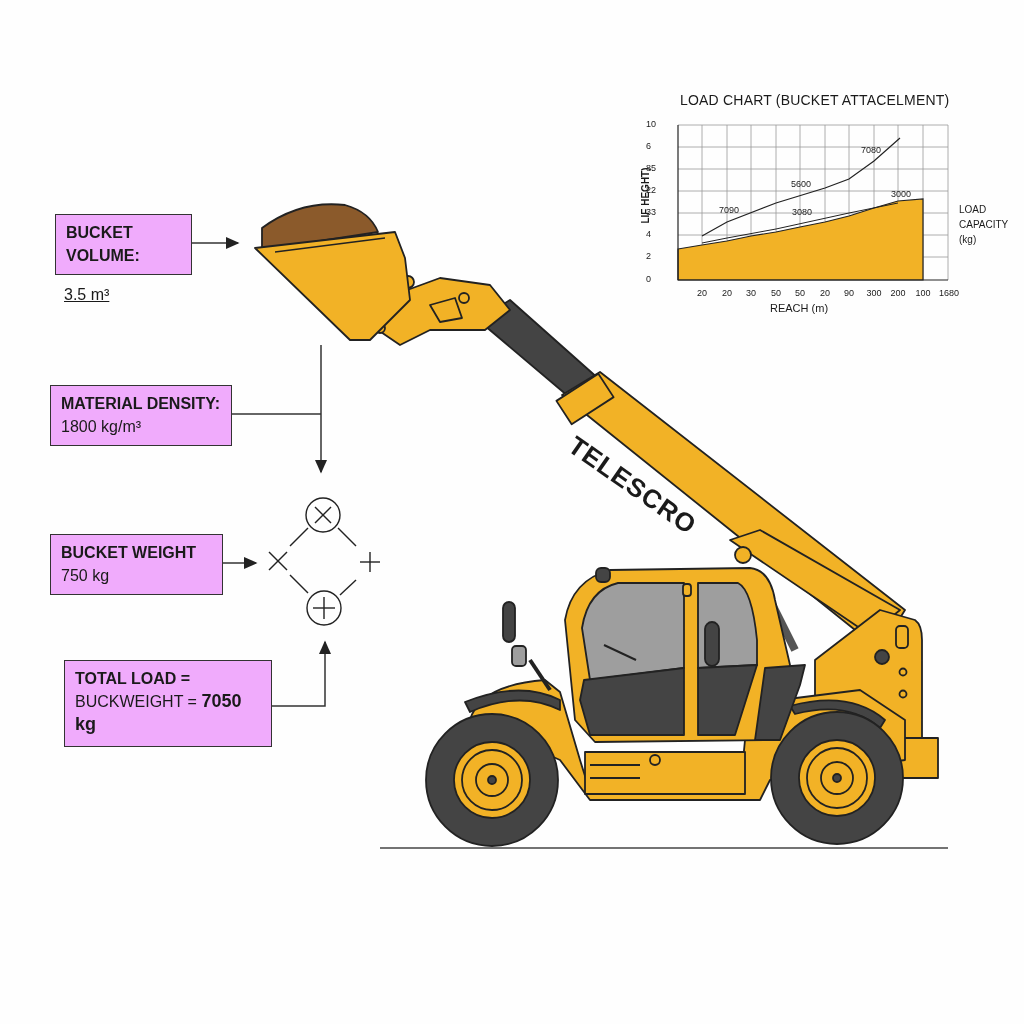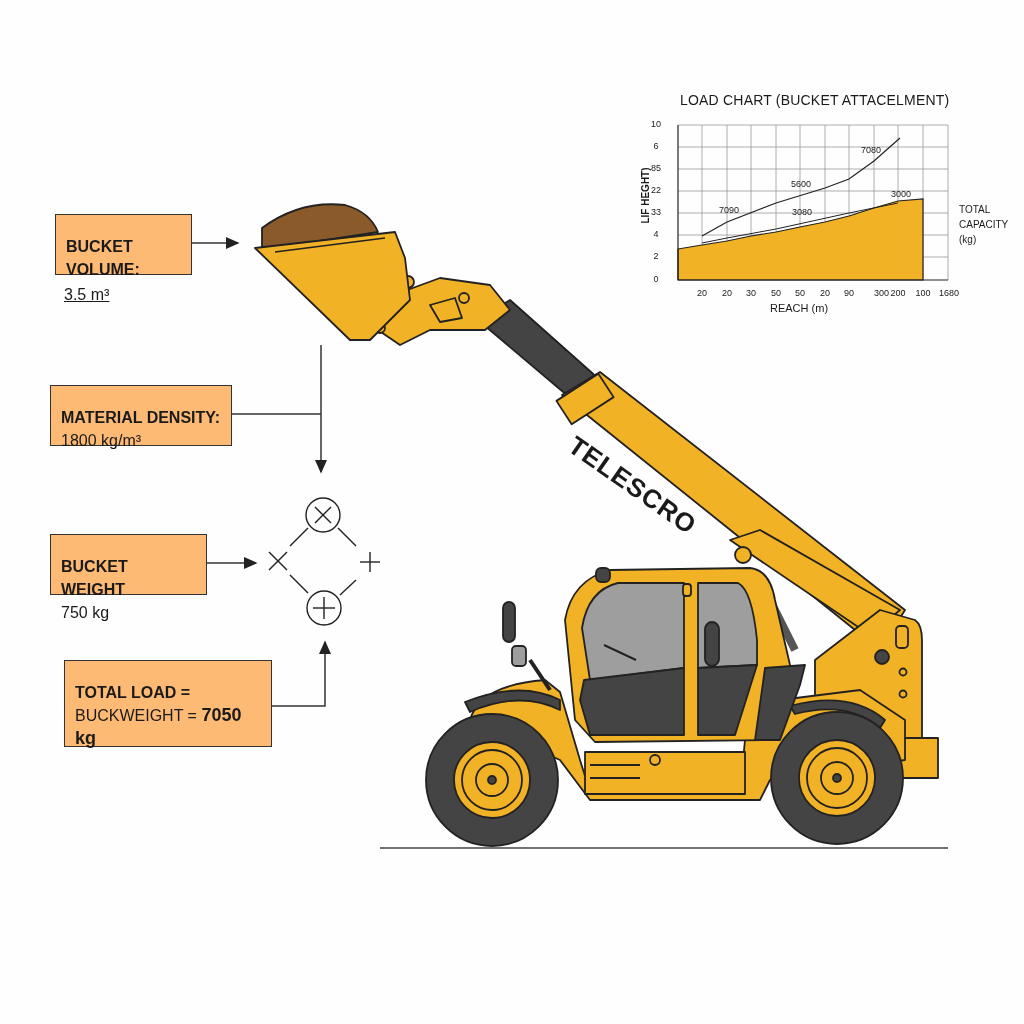--- a/index.html
+++ b/index.html
@@ -3,29 +3,29 @@
   <meta charset="utf-8">
   <style>
     html, body { margin: 0; padding: 0; }
     body {
       width: 1024px; height: 1024px; position: relative; overflow: hidden;
       background: #fefefe;
       font-family: "Liberation Sans", "DejaVu Sans", sans-serif;
       color: #1a1a1a;
     }
     .box {
-      position: absolute; border: 1.5px solid #333; background: #fdba74;
+      position: absolute; border: 1.5px solid #333; background: #f0abfc;
       box-sizing: border-box; font-size: 16px; line-height: 23px;
-      padding: 20px 10px;
+      padding: 6px 10px;
     }
     .bold { font-weight: bold; }
     .txt { position: absolute; font-size: 16px; text-decoration: underline; }
     svg.layer { position: absolute; left: 0; top: 0; }
     .chart-title { position: absolute; left: 680px; top: 92px; font-size: 14px; letter-spacing: 0.2px; }
-    .ytick { position: absolute; font-size: 9px; width: 20px; text-align: center; left: 646px; }
+    .ytick { position: absolute; font-size: 9px; width: 20px; text-align: left; left: 646px; }
     .xtick { position: absolute; font-size: 9px; width: 30px; text-align: center; top: 288px; }
     .ylabel { position: absolute; left: 600px; top: 190px; font-size: 10px; font-weight: bold; transform: rotate(-90deg); transform-origin: center; width: 90px; text-align: center; }
     .xlabel { position: absolute; left: 770px; top: 302px; font-size: 11px; }
     .rated { position: absolute; left: 959px; top: 202px; font-size: 10px; line-height: 15px; white-space: nowrap; }
     .ann { position: absolute; font-size: 9px; }
   </style>
 </head>
 <body>
 
 <svg class="layer" width="1024" height="1024" viewBox="0 0 1024 1024">
@@ -163,54 +163,54 @@
   <div class="bold">BUCKET</div>
   <div class="bold">VOLUME:</div>
 </div>
 <div class="txt" style="left:64px; top:286px;">3.5 m³</div>
 
 <div class="box" style="left:50px; top:385px; width:182px; height:61px;">
   <div class="bold">MATERIAL DENSITY:</div>
   <div>1800 kg/m³</div>
 </div>
 
-<div class="box" style="left:50px; top:534px; width:157px; height:61px;">
+<div class="box" style="left:50px; top:534px; width:173px; height:61px;">
   <div class="bold">BUCKET WEIGHT</div>
   <div>750 kg</div>
 </div>
 
 <div class="box" style="left:64px; top:660px; width:208px; height:87px;">
   <div class="bold">TOTAL LOAD =</div>
   <div><span>BUCKWEIGHT = </span><span class="bold" style="font-size:18px;">7050 kg</span></div>
 </div>
 
 <div style="position:absolute; left:580px; top:430px; font-size:26px; font-weight:bold; color:#1a1a1a; transform:rotate(35deg); transform-origin:left top; letter-spacing:1px;">TELESCRO</div>
 
 <div class="chart-title">LOAD CHART (BUCKET ATTACELMENT)</div>
 <div class="ylabel">LIF HEGHT)</div>
 <div class="xlabel">REACH (m)</div>
-<div class="rated" style="width:64px; white-space:normal;">TOTAL CAPACITY (kg)</div>
+<div class="rated" style="width:64px; white-space:normal;">LOAD CAPACITY (kg)</div>
 
 <div class="ytick" style="top:119px;">10</div>
 <div class="ytick" style="top:141px;">6</div>
 <div class="ytick" style="top:163px;">85</div>
 <div class="ytick" style="top:185px;">22</div>
 <div class="ytick" style="top:207px;">33</div>
 <div class="ytick" style="top:229px;">4</div>
 <div class="ytick" style="top:251px;">2</div>
 <div class="ytick" style="top:274px;">0</div>
 
 <div class="xtick" style="left:687px;">20</div>
 <div class="xtick" style="left:712px;">20</div>
 <div class="xtick" style="left:736px;">30</div>
 <div class="xtick" style="left:761px;">50</div>
 <div class="xtick" style="left:785px;">50</div>
 <div class="xtick" style="left:810px;">20</div>
 <div class="xtick" style="left:834px;">90</div>
-<div class="xtick" style="left:859px;text-align:right;">300</div>
+<div class="xtick" style="left:859px;">300</div>
 <div class="xtick" style="left:883px;">200</div>
 <div class="xtick" style="left:908px;">100</div>
 <div class="xtick" style="left:934px;">1680</div>
 
 <div class="ann" style="left:719px; top:205px;">7090</div>
 <div class="ann" style="left:791px; top:179px;text-align:right;">5600</div>
 <div class="ann" style="left:861px; top:145px;">7080</div>
 <div class="ann" style="left:792px; top:207px;">3080</div>
 <div class="ann" style="left:891px; top:189px;">3000</div>
 

